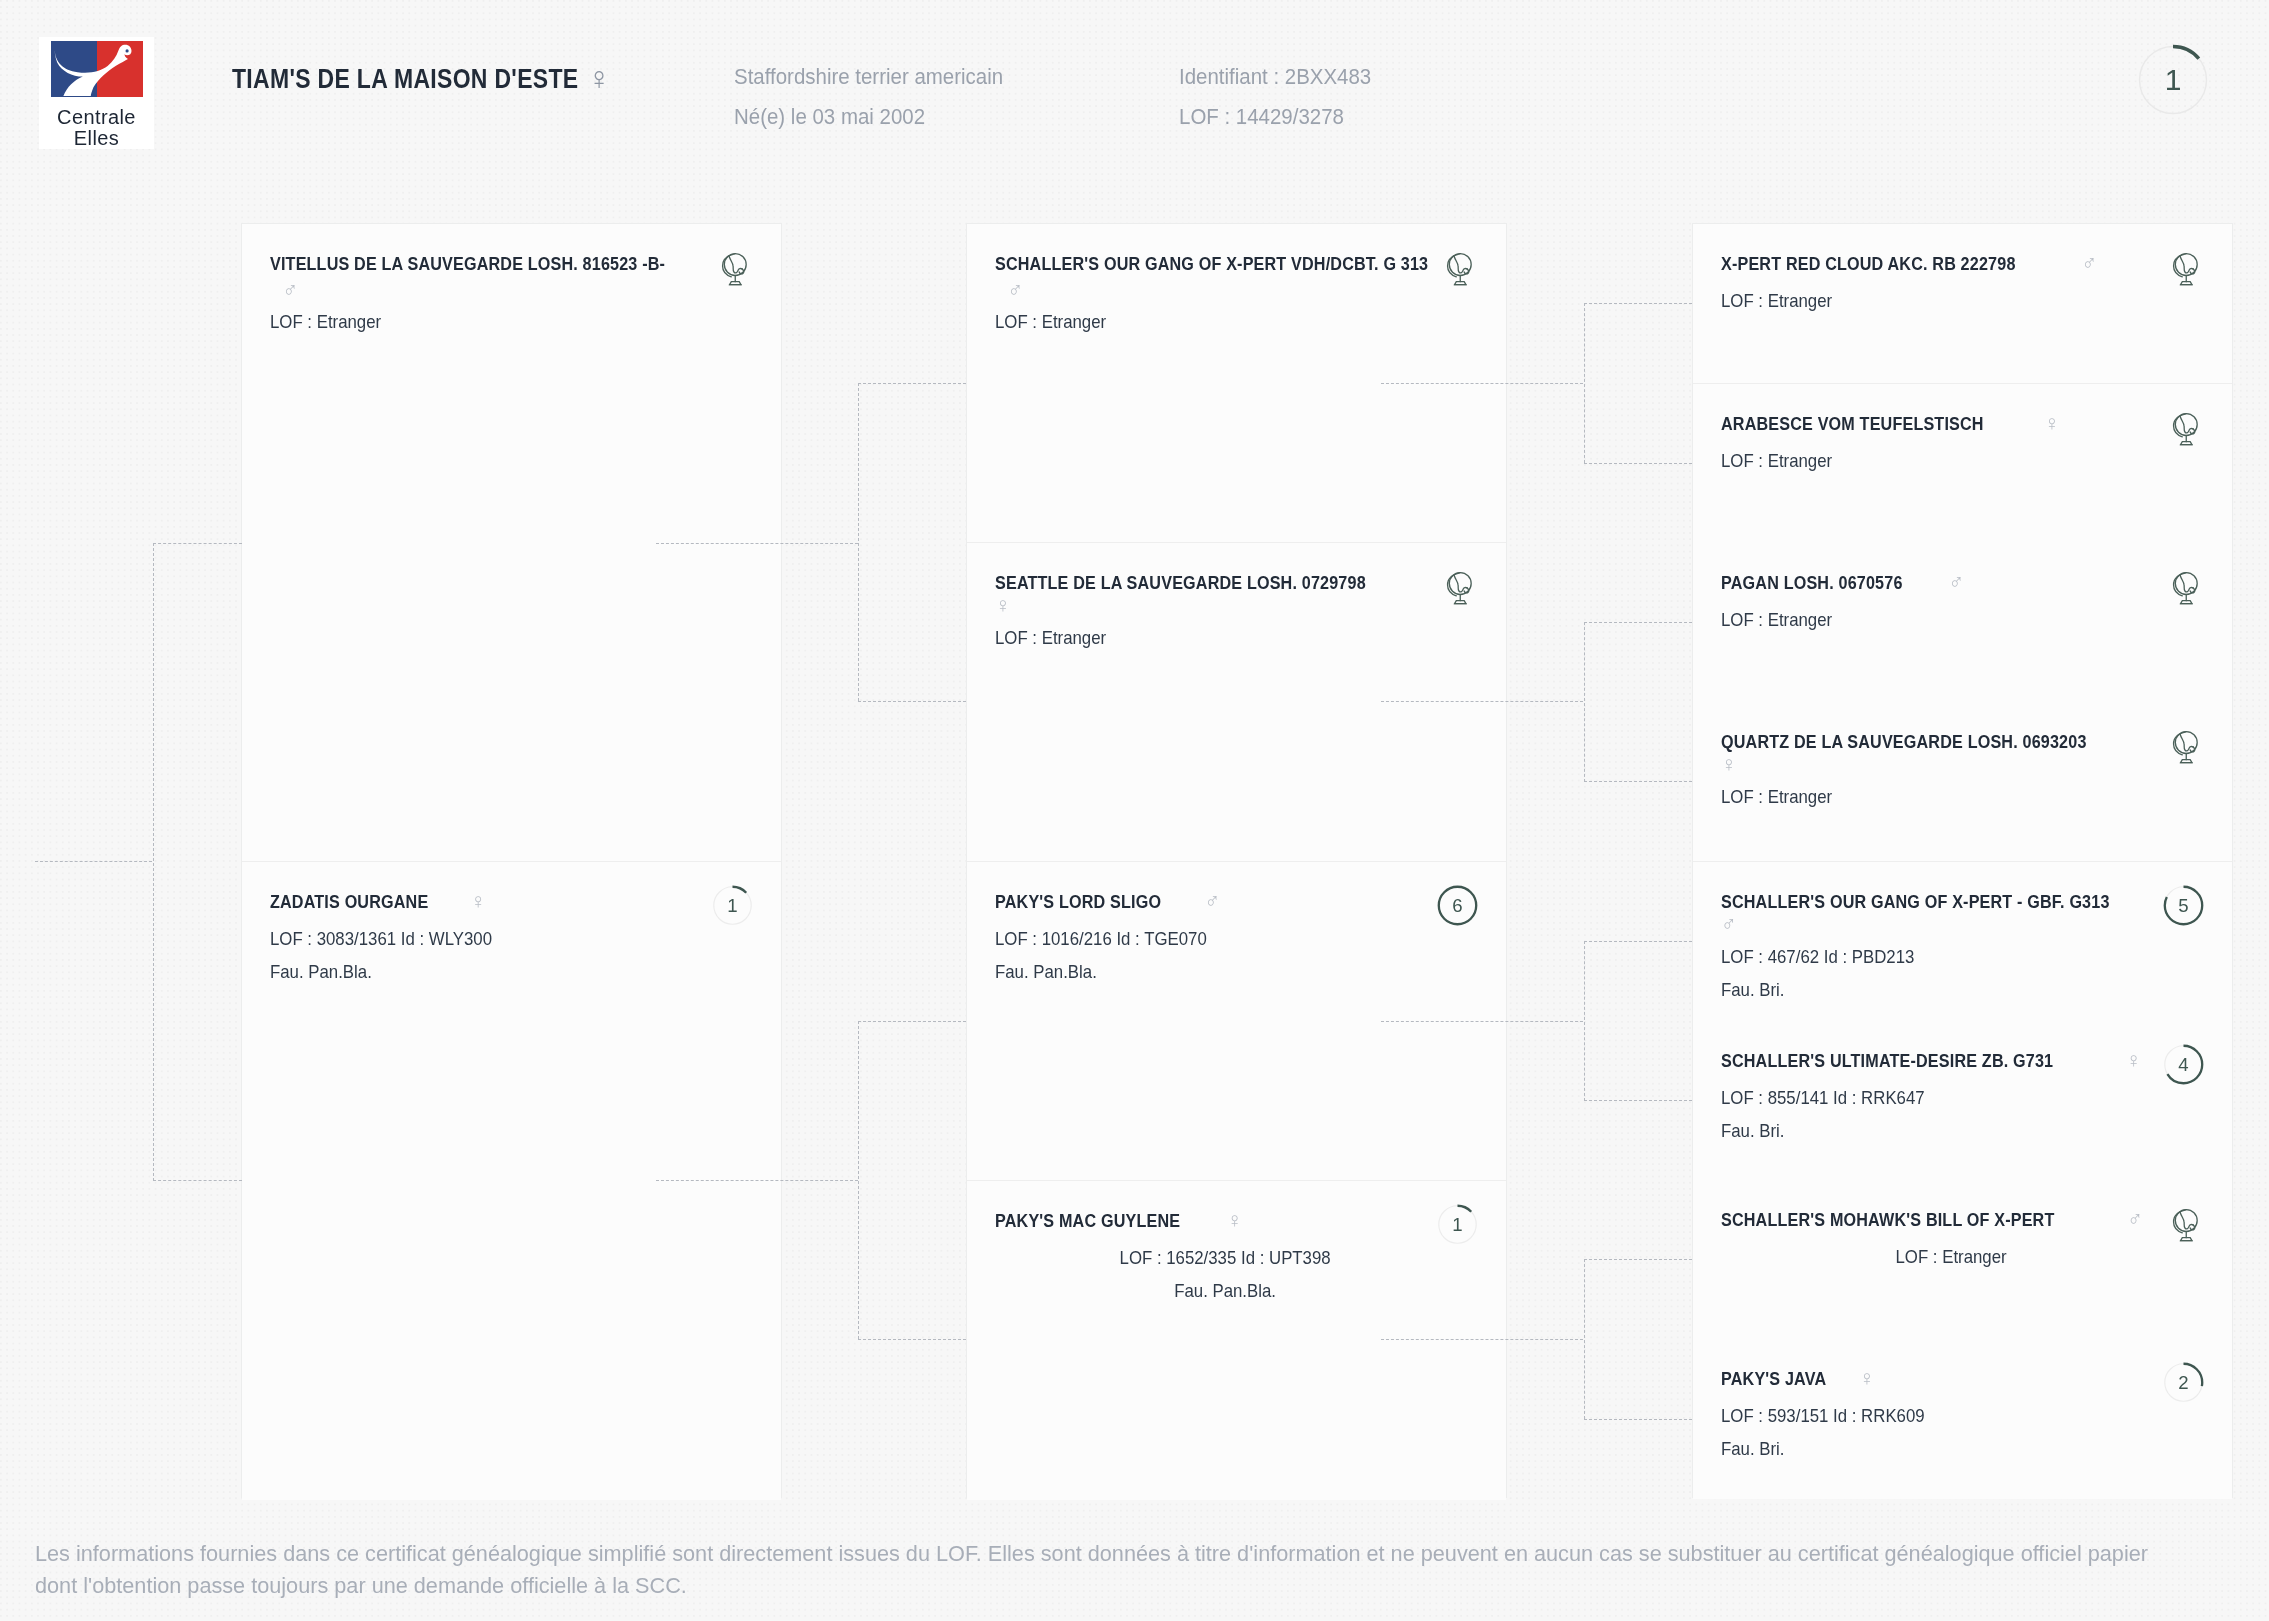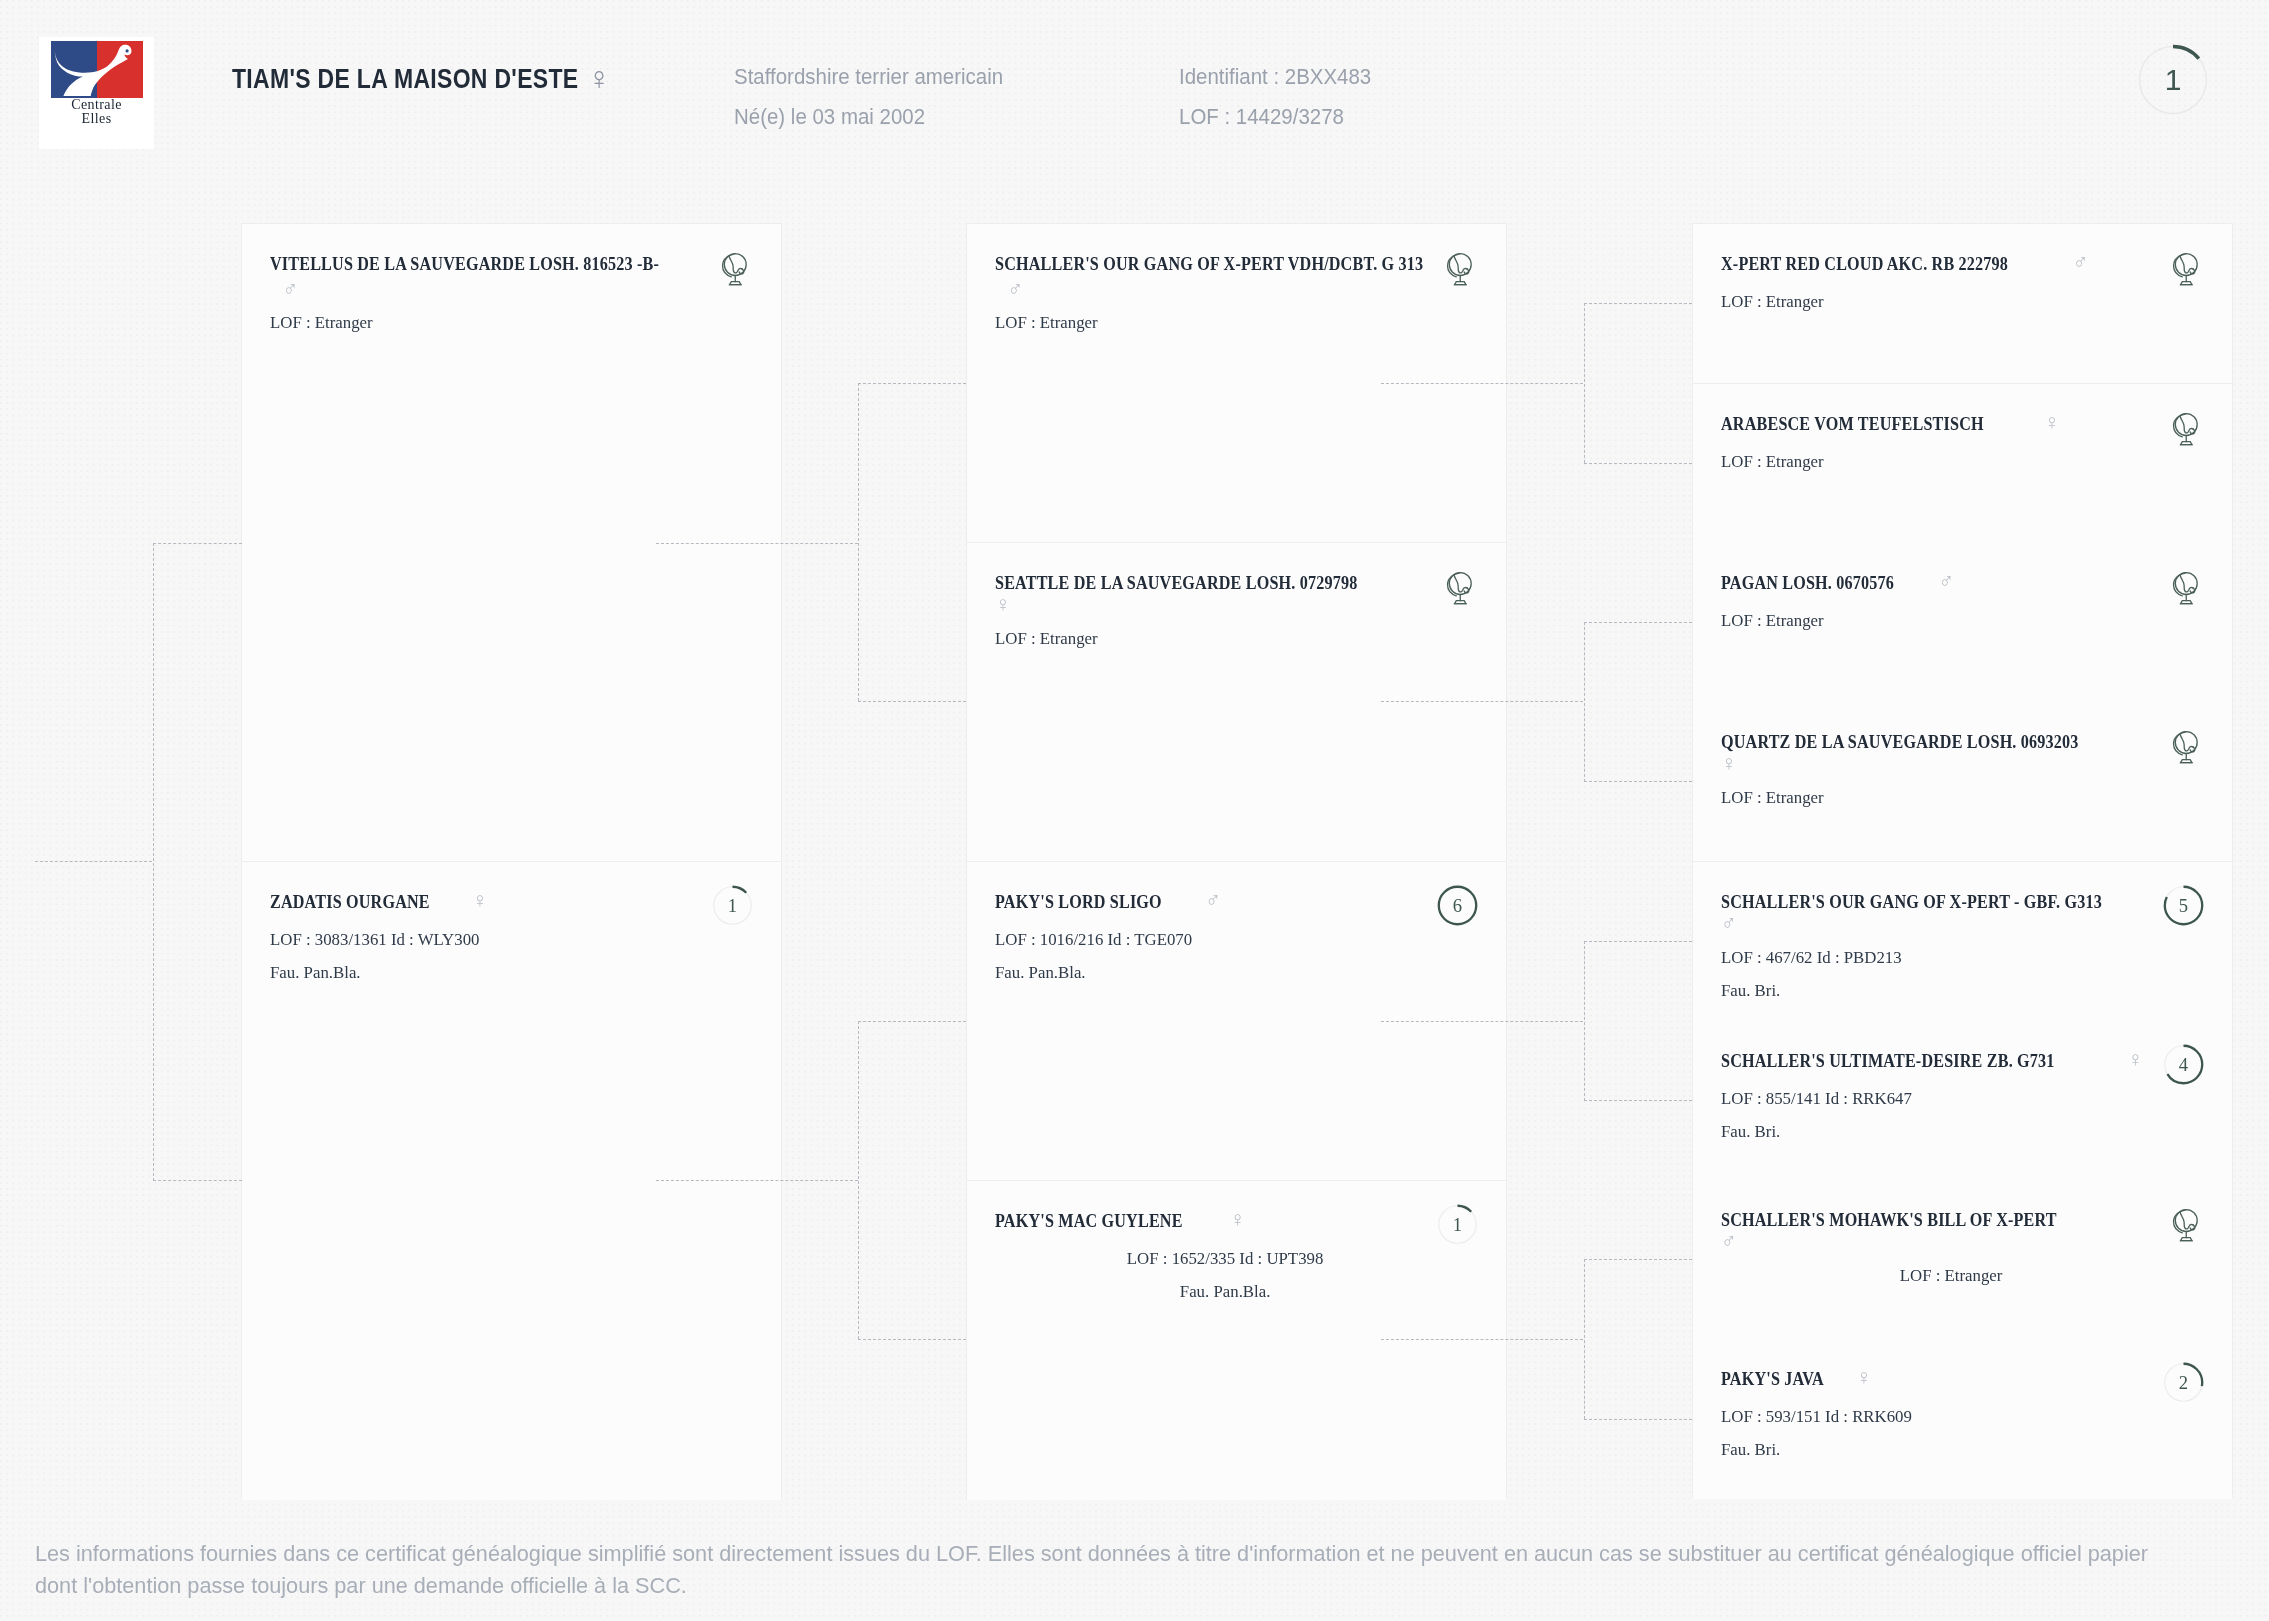--- a/index.html
+++ b/index.html
@@ -48,27 +48,27 @@
   }
   .logo-flag .red {
     position: absolute; left: 54px; top: 0;
     width: 46px; height: 57px; background: #d8312d;
   }
   .logo-flag .hound {
     position: absolute; left: 8px; top: 0;
     width: 92px; height: 57px;
   }
   .logo-text {
-    font-family: Liberation Serif, serif;
+    font-family: Liberation Sans, sans-serif;
     text-align: center;
     line-height: 1.04;
-    font-size: 14px;
+    font-size: 20px;
     letter-spacing: 0.4px;
     color: #1d2634;
-    margin-top: 0;
+    margin-top: 10px;
   }
 
   .dog-title {
     position: absolute;
     left: 232px; top: 60px;
     font-size: 28px;
     font-weight: bold;
     letter-spacing: 0.4px;
     color: #222b38;
     transform: scaleX(0.82);
@@ -120,21 +120,20 @@
     width: 2270px; height: 1622px;
   }
 
   .col {
     position: absolute;
     top: 223px;
     width: 541px;
     height: 1275px;
     background: #fcfcfc;
     border: 0.9px solid #eceded;
-    font-family: Liberation Serif, serif;
   }
   #col1 { left: 241px; }
   #col2 { left: 966px; }
   #col3 { left: 1692px; }
 
   .card {
     position: absolute;
     left: 0;
     width: 539px;
     background: #fcfcfc;

